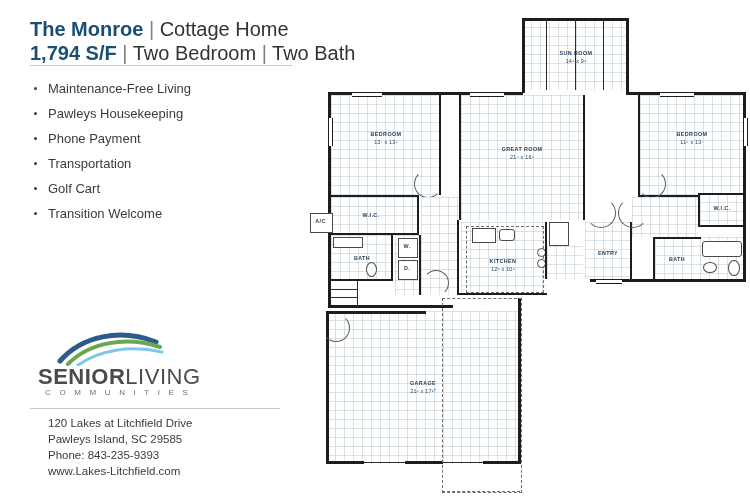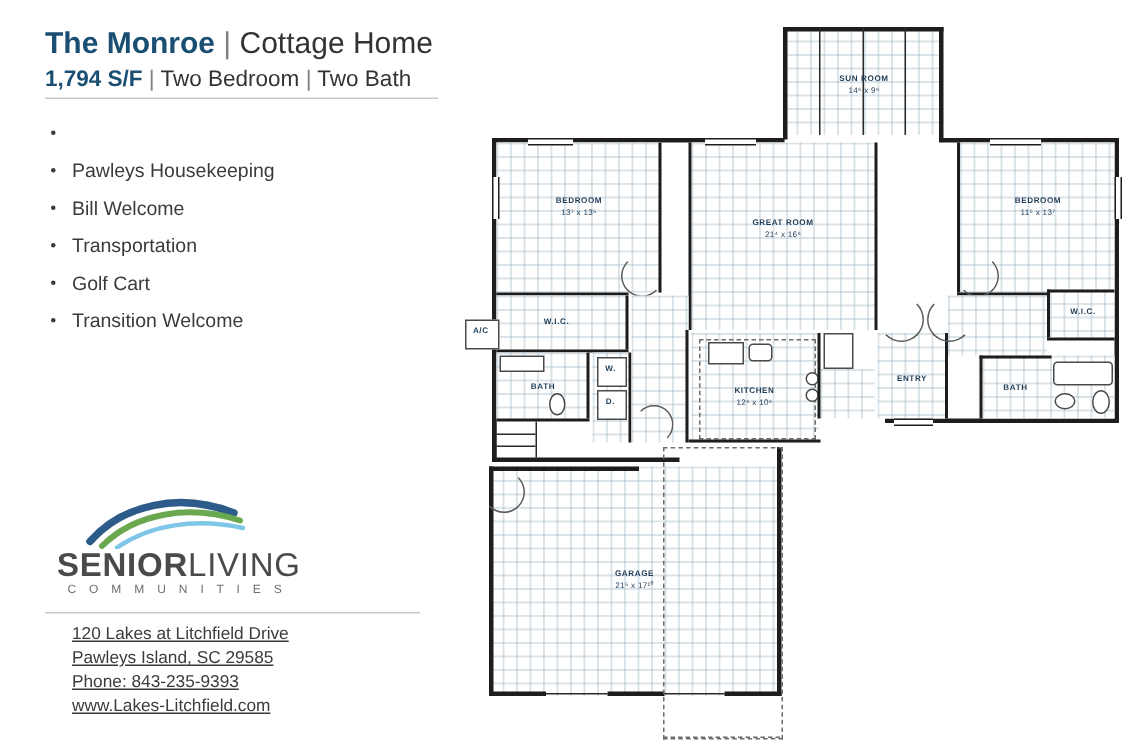--- a/index.html
+++ b/index.html
@@ -20,21 +20,21 @@
   .title{
     position:absolute;left:30px;top:17px;
     font-size:20px;line-height:24px;white-space:nowrap;
   }
   .title .bold{font-weight:bold;color:#1a4f73;}
   .title .sep{color:#7f7f7f;font-weight:normal;}
   .title .reg{color:#333;font-weight:normal;}
 
   .subtitle{
     position:absolute;left:30px;top:44px;
-    font-size:15px;line-height:18px;white-space:nowrap;
+    font-size:20px;line-height:18px;white-space:nowrap;
   }
   .subtitle .bold{font-weight:bold;color:#1a4f73;}
   .subtitle .sep{color:#7f7f7f;}
   .subtitle .reg{color:#333;}
 
   .rule{
     position:absolute;left:30px;top:65px;width:262px;height:1px;background:#c8c8c8;
   }
 
   ul.features{
@@ -62,21 +62,21 @@
   .logo .word .s1{color:#4a4a4a;font-weight:bold;}
   .logo .word .s2{color:#4a4a4a;font-weight:normal;}
   .logo .sub{
     position:absolute;left:0;top:58px;width:160px;text-align:center;
     font-size:8px;letter-spacing:3.2px;color:#6f6f6f;white-space:nowrap;
   }
 
   .addr-rule{position:absolute;left:30px;top:408px;width:250px;height:1px;background:#c8c8c8;}
   .addr{
     position:absolute;left:48px;top:415px;width:250px;
-    font-size:11.5px;line-height:16px;color:#3b3b3b;text-decoration:underline;
+    font-size:11.5px;line-height:16px;color:#3b3b3b;
   }
 
   
   .plan{position:absolute;left:300px;top:8px;width:450px;height:485px;}
   .wall{position:absolute;background:#1d1d1d;}
   .room{
     position:absolute;
     background-image:
       linear-gradient(to right, rgba(150,175,190,.35) 1px, transparent 1px),
       linear-gradient(to bottom, rgba(150,175,190,.35) 1px, transparent 1px);
@@ -114,23 +114,23 @@
       <span class="bold">1,794 S/F</span>
       <span class="sep">|</span>
       <span class="reg">Two Bedroom</span>
       <span class="sep">|</span>
       <span class="reg">Two Bath</span>
     </div>
 
     <div class="rule"></div>
 
     <ul class="features">
-      <li><span class="dot"></span></li>
+      <li><span class="dot"></span><span>Maintenance-Free Living</span></li>
       <li><span class="dot"></span><span>Pawleys Housekeeping</span></li>
-      <li><span class="dot"></span><span>Bill Welcome</span></li>
+      <li><span class="dot"></span><span>Phone Payment</span></li>
       <li><span class="dot"></span><span>Transportation</span></li>
       <li><span class="dot"></span><span>Golf Cart</span></li>
       <li><span class="dot"></span><span>Transition Welcome</span></li>
     </ul>
 
     <div class="logo">
       <svg class="swoosh" width="130" height="36" viewBox="0 0 130 36">
         <path d="M4 31 C 26 6, 64 -2, 100 12" stroke="#2e5c8a" stroke-width="5" fill="none" stroke-linecap="round"></path>
         <path d="M12 34 C 34 12, 70 6, 104 17" stroke="#6aa84f" stroke-width="4" fill="none" stroke-linecap="round"></path>
         <path d="M22 35 C 44 20, 74 15, 106 22" stroke="#7fc6e8" stroke-width="3" fill="none" stroke-linecap="round"></path>

